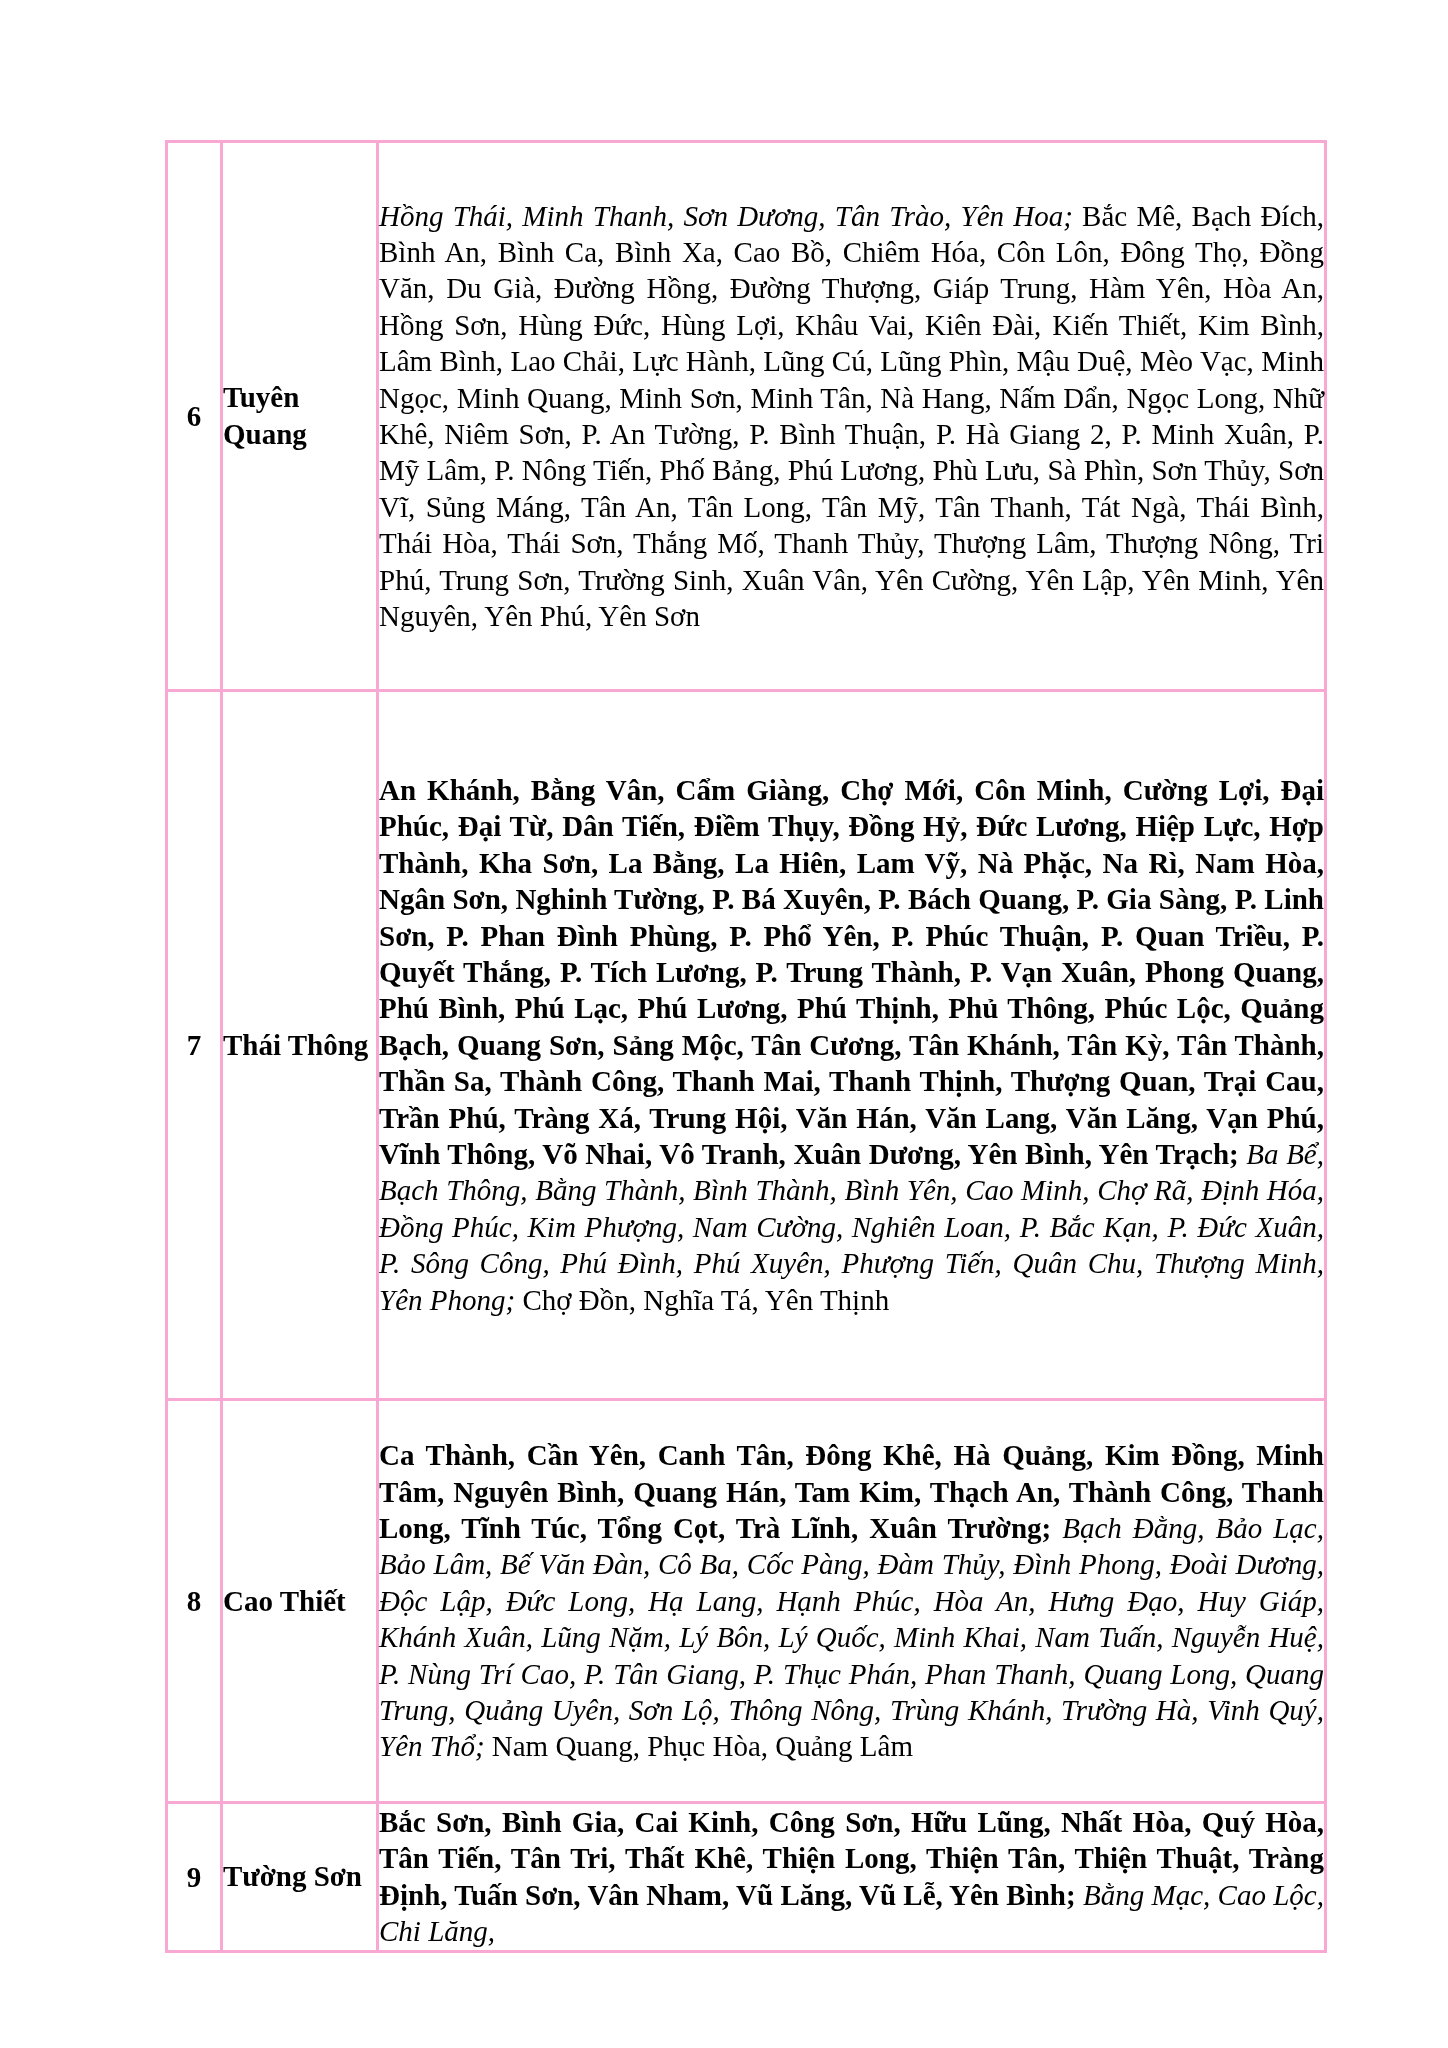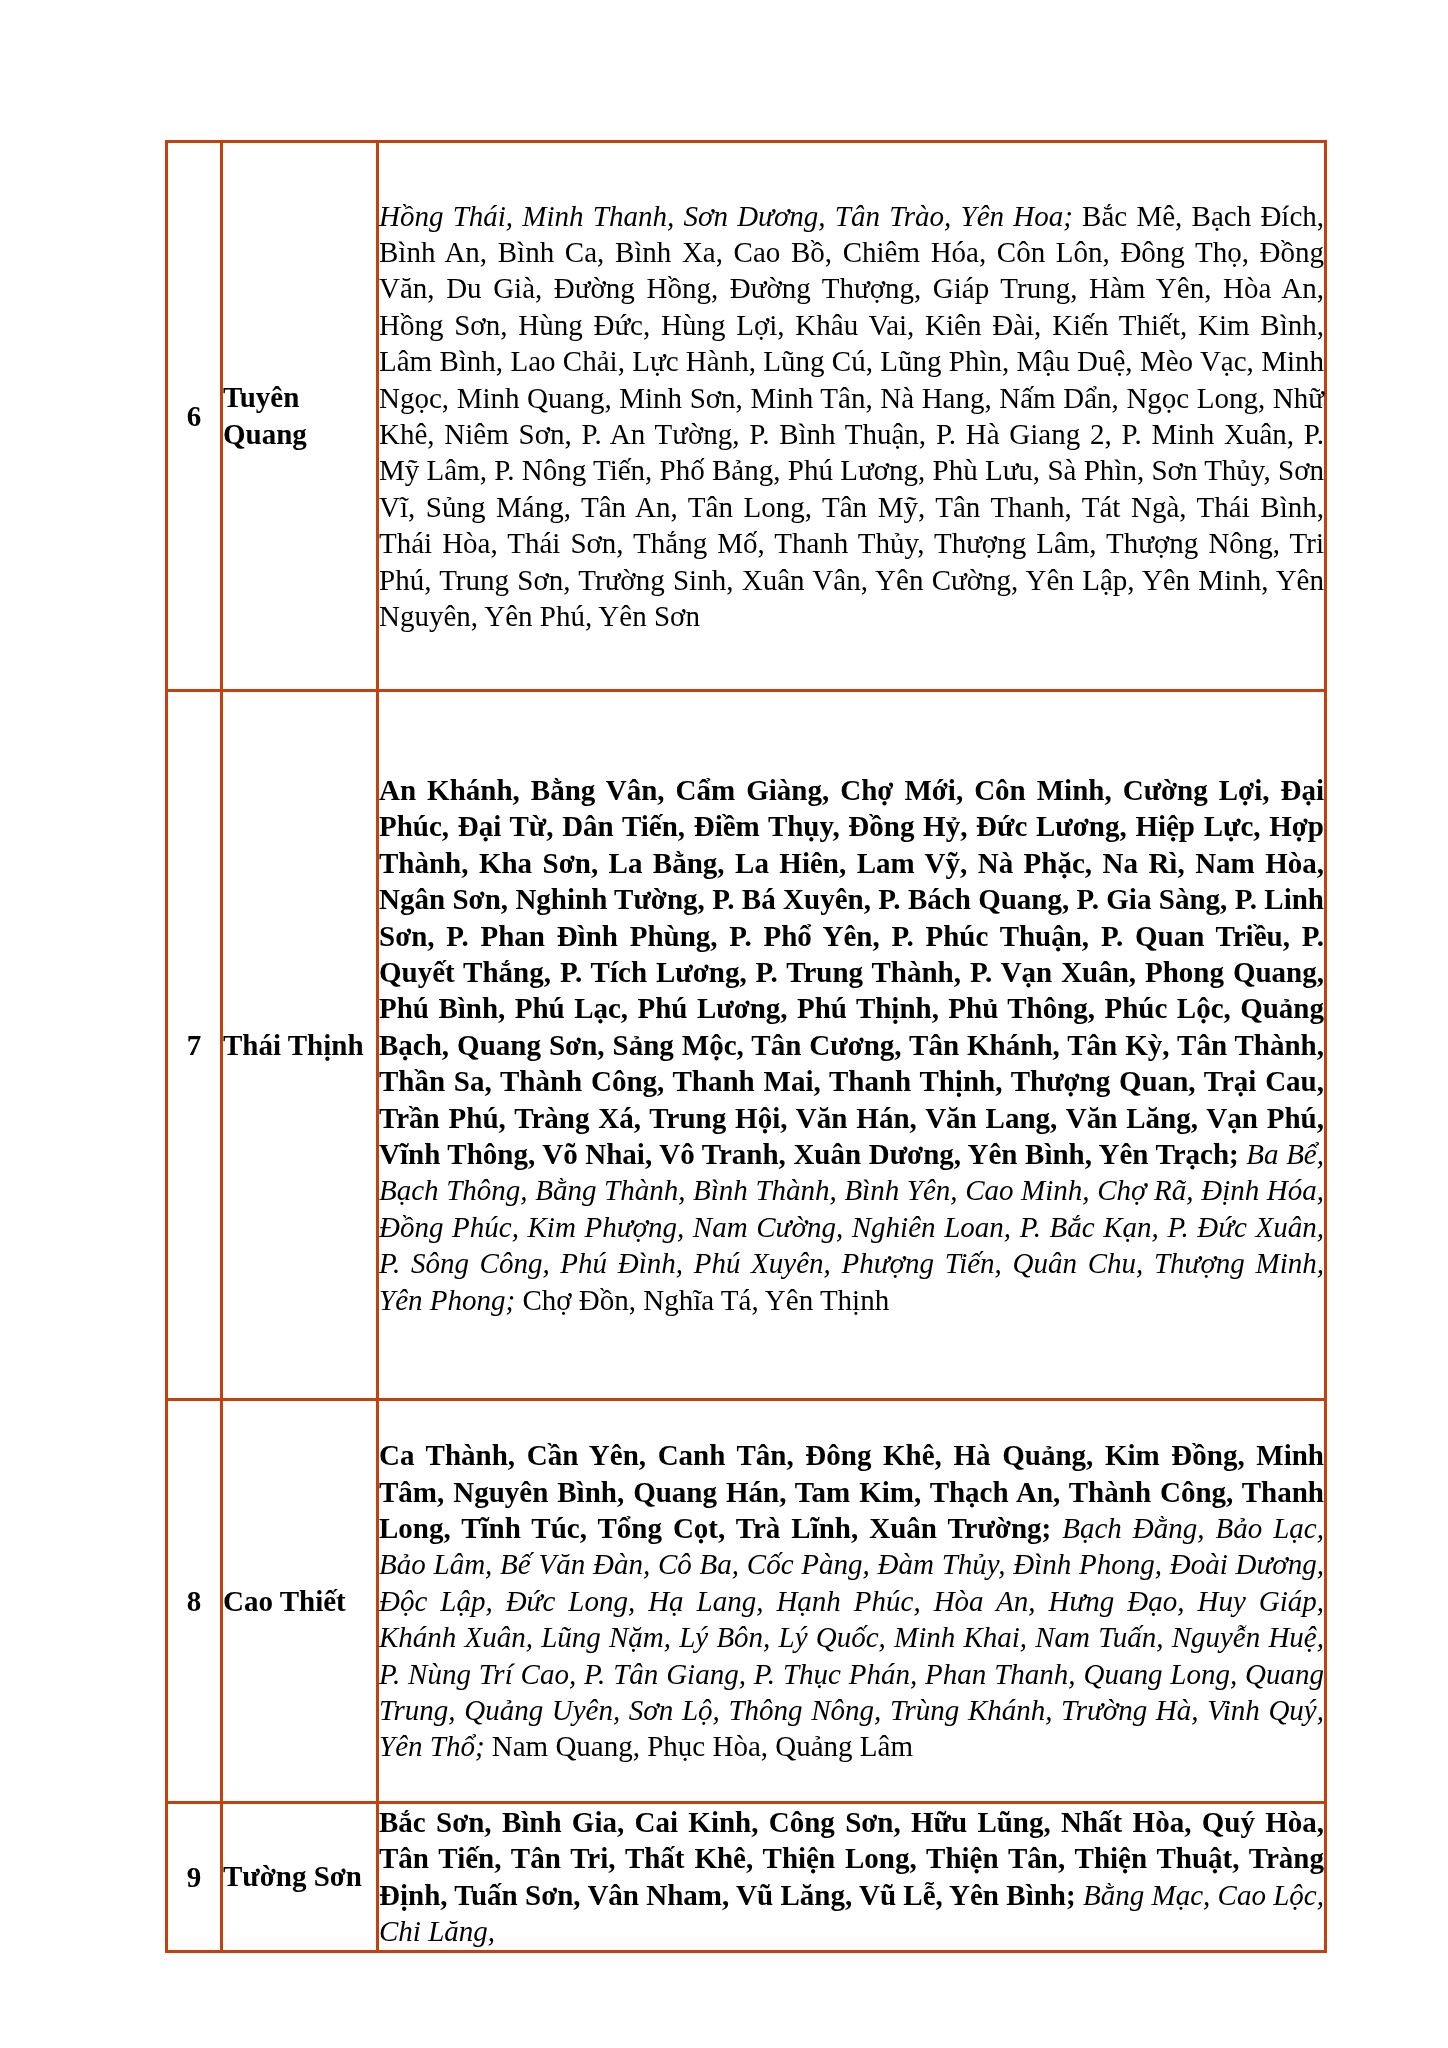--- a/index.html
+++ b/index.html
@@ -18,21 +18,21 @@
   }
   table.admin-table {
     position: absolute;
     left: 165px;
     top: 140px;
     width: 1162px;
     border-collapse: collapse;
     table-layout: fixed;
   }
   table.admin-table td {
-    border: 3px solid #c2410c;
+    border: 3px solid #f9a8d4;
     vertical-align: middle;
     padding: 0;
   }
   td.cell-no {
     width: 52px;
     text-align: center;
     font-weight: bold;
     font-size: 29px;
     line-height: 36px;
   }
@@ -66,21 +66,21 @@
 <div class="page">
   <table class="admin-table">
     <tbody>
       <tr class="row-6">
         <td class="cell-no">6</td>
         <td class="cell-prov">Tuyên Quang</td>
         <td class="cell-list"><span class="seg-bold"></span><span class="seg-italic">Hồng Thái, Minh Thanh, Sơn Dương, Tân Trào, Yên Hoa;</span><span class="seg-reg"> Bắc Mê, Bạch Đích, Bình An, Bình Ca, Bình Xa, Cao Bồ, Chiêm Hóa, Côn Lôn, Đông Thọ, Đồng Văn, Du Già, Đường Hồng, Đường Thượng, Giáp Trung, Hàm Yên, Hòa An, Hồng Sơn, Hùng Đức, Hùng Lợi, Khâu Vai, Kiên Đài, Kiến Thiết, Kim Bình, Lâm Bình, Lao Chải, Lực Hành, Lũng Cú, Lũng Phìn, Mậu Duệ, Mèo Vạc, Minh Ngọc, Minh Quang, Minh Sơn, Minh Tân, Nà Hang, Nấm Dẩn, Ngọc Long, Nhữ Khê, Niêm Sơn, P. An Tường, P. Bình Thuận, P. Hà Giang 2, P. Minh Xuân, P. Mỹ Lâm, P. Nông Tiến, Phố Bảng, Phú Lương, Phù Lưu, Sà Phìn, Sơn Thủy, Sơn Vĩ, Sủng Máng, Tân An, Tân Long, Tân Mỹ, Tân Thanh, Tát Ngà, Thái Bình, Thái Hòa, Thái Sơn, Thắng Mố, Thanh Thủy, Thượng Lâm, Thượng Nông, Tri Phú, Trung Sơn, Trường Sinh, Xuân Vân, Yên Cường, Yên Lập, Yên Minh, Yên Nguyên, Yên Phú, Yên Sơn</span></td>
       </tr>
       <tr class="row-7">
         <td class="cell-no">7</td>
-        <td class="cell-prov">Thái Thịnh</td>
+        <td class="cell-prov">Thái Thông</td>
         <td class="cell-list"><span class="seg-bold">An Khánh, Bằng Vân, Cẩm Giàng, Chợ Mới, Côn Minh, Cường Lợi, Đại Phúc, Đại Từ, Dân Tiến, Điềm Thụy, Đồng Hỷ, Đức Lương, Hiệp Lực, Hợp Thành, Kha Sơn, La Bằng, La Hiên, Lam Vỹ, Nà Phặc, Na Rì, Nam Hòa, Ngân Sơn, Nghinh Tường, P. Bá Xuyên, P. Bách Quang, P. Gia Sàng, P. Linh Sơn, P. Phan Đình Phùng, P. Phổ Yên, P. Phúc Thuận, P. Quan Triều, P. Quyết Thắng, P. Tích Lương, P. Trung Thành, P. Vạn Xuân, Phong Quang, Phú Bình, Phú Lạc, Phú Lương, Phú Thịnh, Phủ Thông, Phúc Lộc, Quảng Bạch, Quang Sơn, Sảng Mộc, Tân Cương, Tân Khánh, Tân Kỳ, Tân Thành, Thần Sa, Thành Công, Thanh Mai, Thanh Thịnh, Thượng Quan, Trại Cau, Trần Phú, Tràng Xá, Trung Hội, Văn Hán, Văn Lang, Văn Lăng, Vạn Phú, Vĩnh Thông, Võ Nhai, Vô Tranh, Xuân Dương, Yên Bình, Yên Trạch;</span><span class="seg-italic"> Ba Bể, Bạch Thông, Bằng Thành, Bình Thành, Bình Yên, Cao Minh, Chợ Rã, Định Hóa, Đồng Phúc, Kim Phượng, Nam Cường, Nghiên Loan, P. Bắc Kạn, P. Đức Xuân, P. Sông Công, Phú Đình, Phú Xuyên, Phượng Tiến, Quân Chu, Thượng Minh, Yên Phong;</span><span class="seg-reg"> Chợ Đồn, Nghĩa Tá, Yên Thịnh</span></td>
       </tr>
       <tr class="row-8">
         <td class="cell-no">8</td>
         <td class="cell-prov">Cao Thiết</td>
         <td class="cell-list"><span class="seg-bold">Ca Thành, Cần Yên, Canh Tân, Đông Khê, Hà Quảng, Kim Đồng, Minh Tâm, Nguyên Bình, Quang Hán, Tam Kim, Thạch An, Thành Công, Thanh Long, Tĩnh Túc, Tổng Cọt, Trà Lĩnh, Xuân Trường;</span><span class="seg-italic"> Bạch Đằng, Bảo Lạc, Bảo Lâm, Bế Văn Đàn, Cô Ba, Cốc Pàng, Đàm Thủy, Đình Phong, Đoài Dương, Độc Lập, Đức Long, Hạ Lang, Hạnh Phúc, Hòa An, Hưng Đạo, Huy Giáp, Khánh Xuân, Lũng Nặm, Lý Bôn, Lý Quốc, Minh Khai, Nam Tuấn, Nguyễn Huệ, P. Nùng Trí Cao, P. Tân Giang, P. Thục Phán, Phan Thanh, Quang Long, Quang Trung, Quảng Uyên, Sơn Lộ, Thông Nông, Trùng Khánh, Trường Hà, Vinh Quý, Yên Thổ;</span><span class="seg-reg"> Nam Quang, Phục Hòa, Quảng Lâm</span></td>
       </tr>
       <tr class="row-9">
         <td class="cell-no">9</td>
         <td class="cell-prov">Tường Sơn</td>

